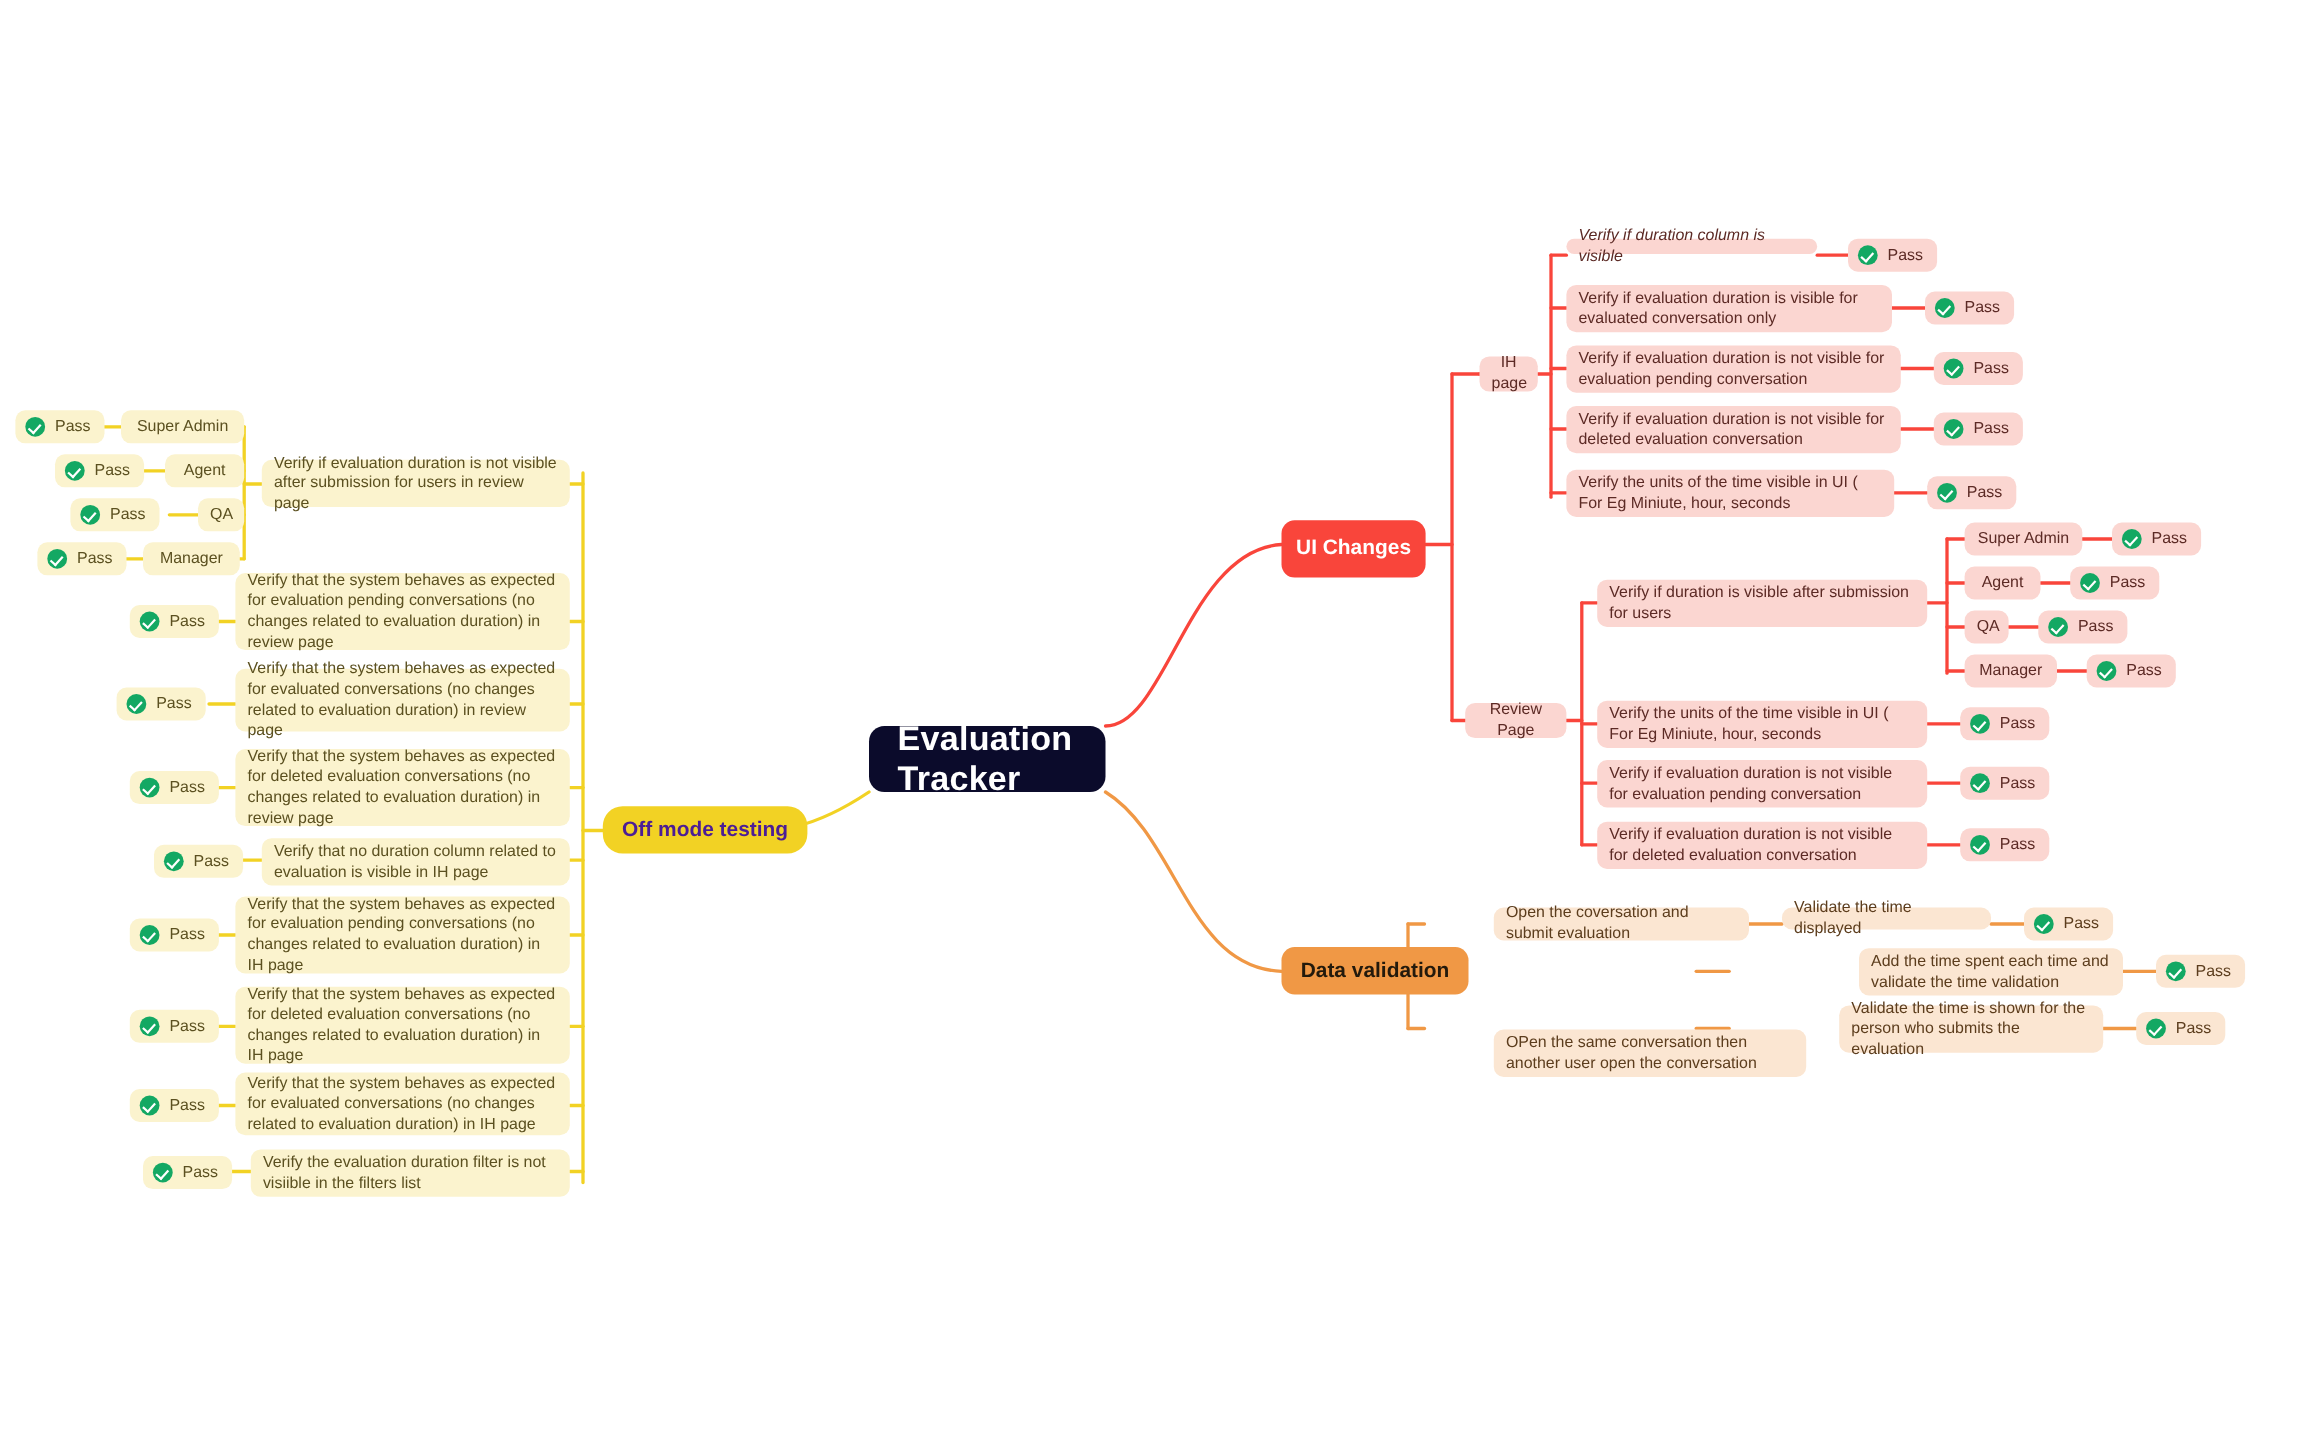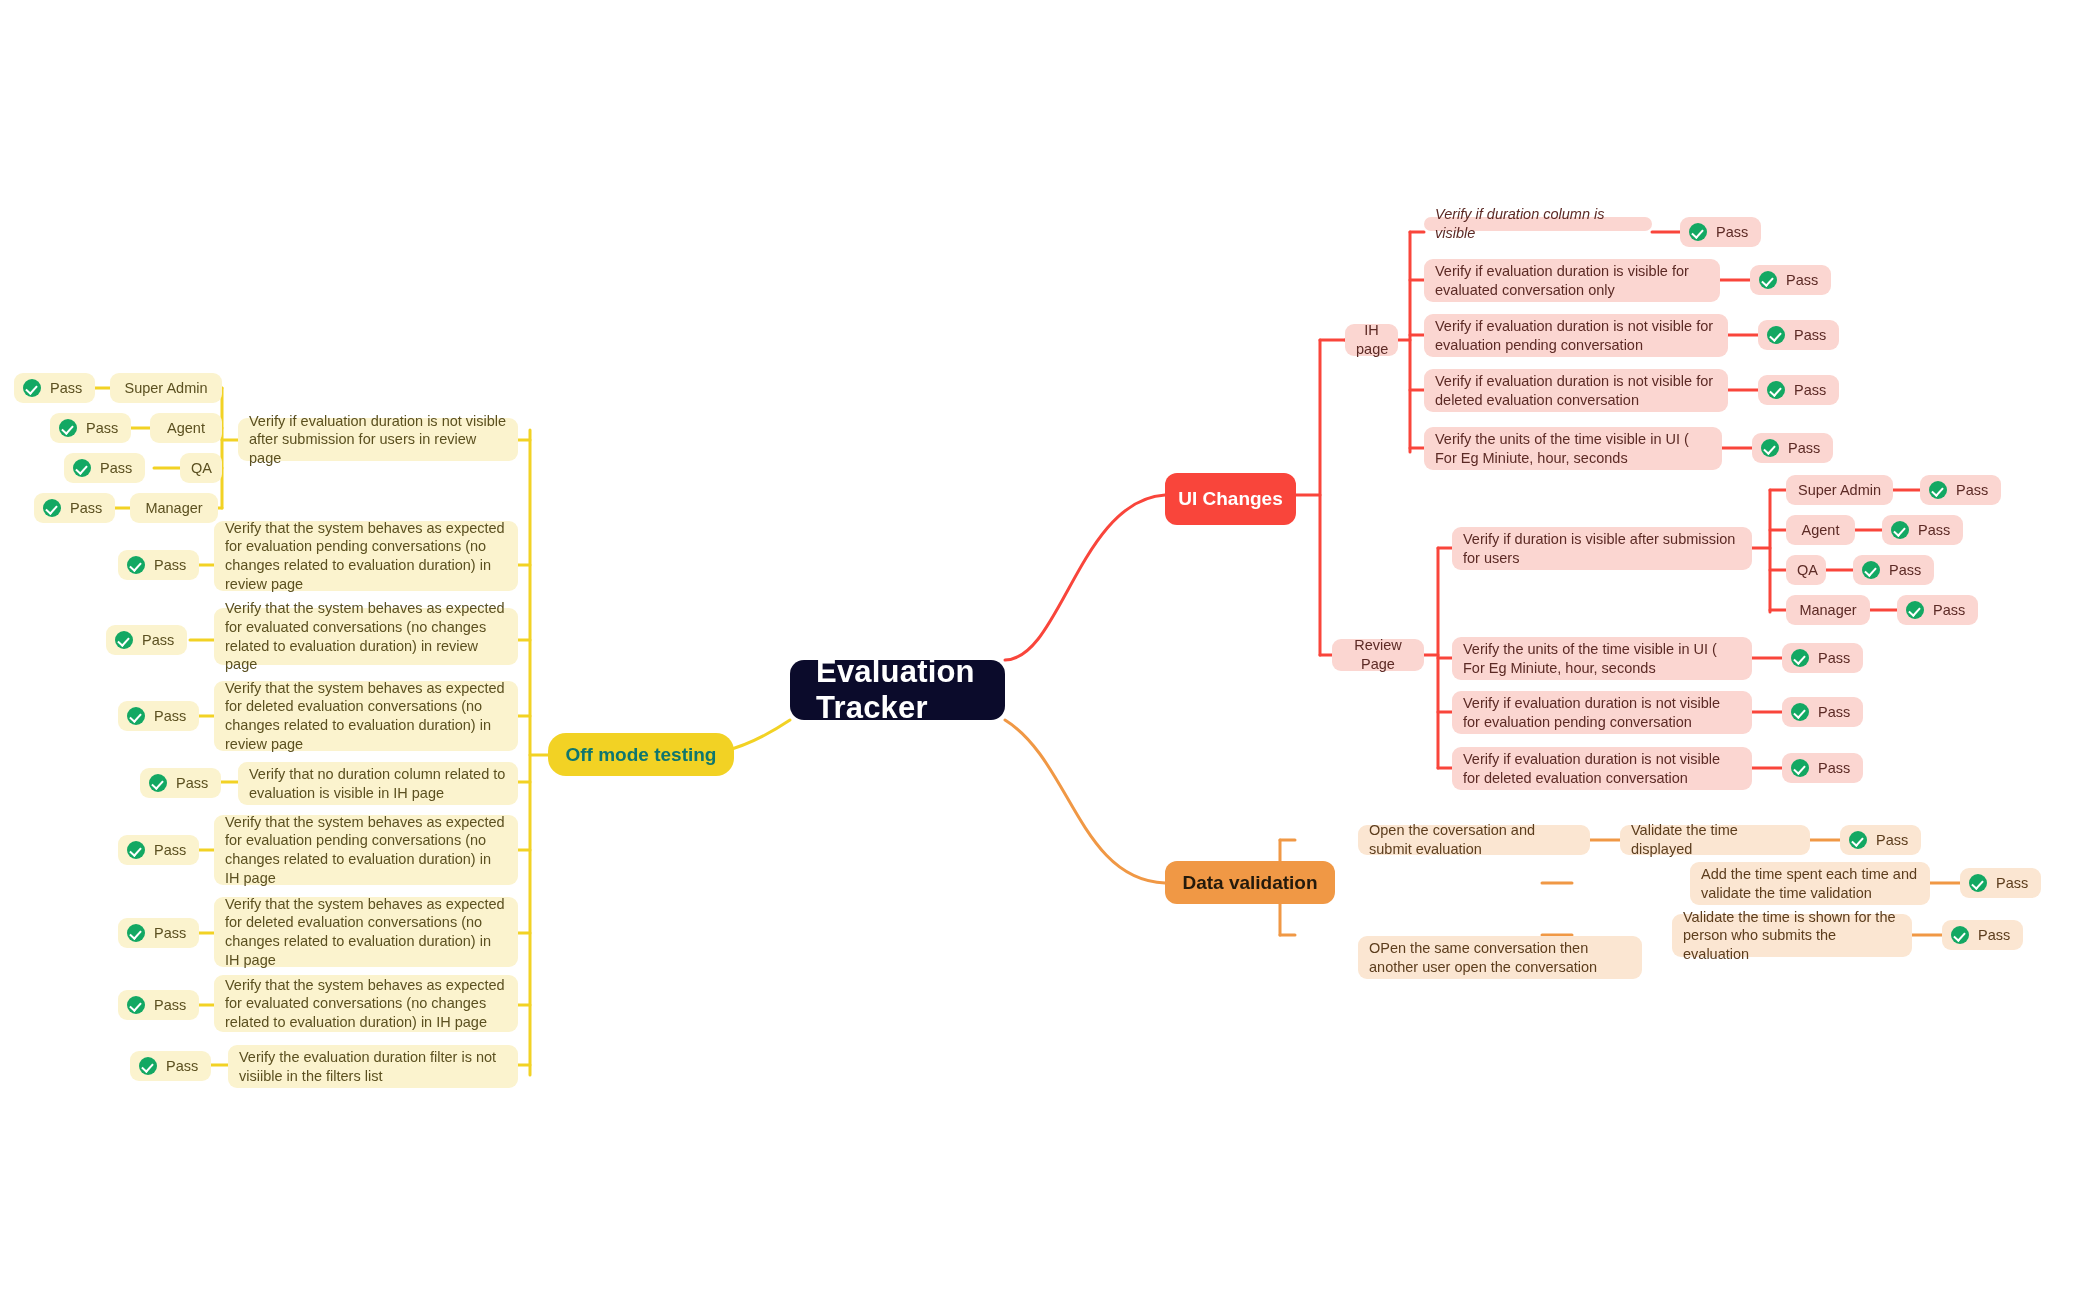--- a/index.html
+++ b/index.html
@@ -12,21 +12,21 @@
   .node span.txt{display:block;width:100%;}
 
   
   .root{background:#0B0B2B;color:#ffffff;border-radius:14px;
         font-size:31px;font-weight:600;letter-spacing:.2px;
         padding:0 26px;justify-content:center;}
 
   
   .branch{font-weight:700;justify-content:center;border-radius:12px;}
   .branch.red{background:#F9453B;color:#ffffff;font-size:19px;}
-  .branch.yellow{background:#F2D224;color:#0f766e;font-size:19px;border-radius:18px;}
+  .branch.yellow{background:#F2D224;color:#4c1d95;font-size:19px;border-radius:18px;}
   .branch.orange{background:#F09845;color:#241a0c;font-size:19px;}
 
   
   .pink{background:#FBD6D1;color:#5c2a25;font-size:14.5px;
         padding:7px 11px;line-height:1.28;border-radius:9px;}
   .pink.center{align-items:center;}
 
   
   .ylw{background:#FBF3CE;color:#5b5020;font-size:14.5px;
        padding:7px 11px;line-height:1.28;border-radius:9px;}
@@ -269,21 +269,21 @@
     <span>Pass</span>
   </div>
 
   <div class="node branch orange" style="left:1165px;top:861px;width:170px;height:43px;">
     <span class="txt" style="text-align:center;">Data validation</span>
   </div>
 
   <div class="node org" style="left:1358px;top:825px;width:232px;height:30px;">
     <span class="txt">Open the coversation and submit evaluation</span>
   </div>
-  <div class="node org" style="left:1620px;top:825px;width:190px;height:30px;">
+  <div class="node org" style="left:1620px;top:825px;width:190px;height:20px;">
     <span class="txt">Validate the time displayed</span>
   </div>
   <div class="pass org-pass" style="position:absolute;left:1840px;top:825px;">
     <span class="tick"></span>
     <span>Pass</span>
   </div>
 
   <div class="node org" style="left:1690px;top:862px;width:240px;height:43px;">
     <span class="txt">Add the time spent each time and validate the time validation</span>
   </div>

